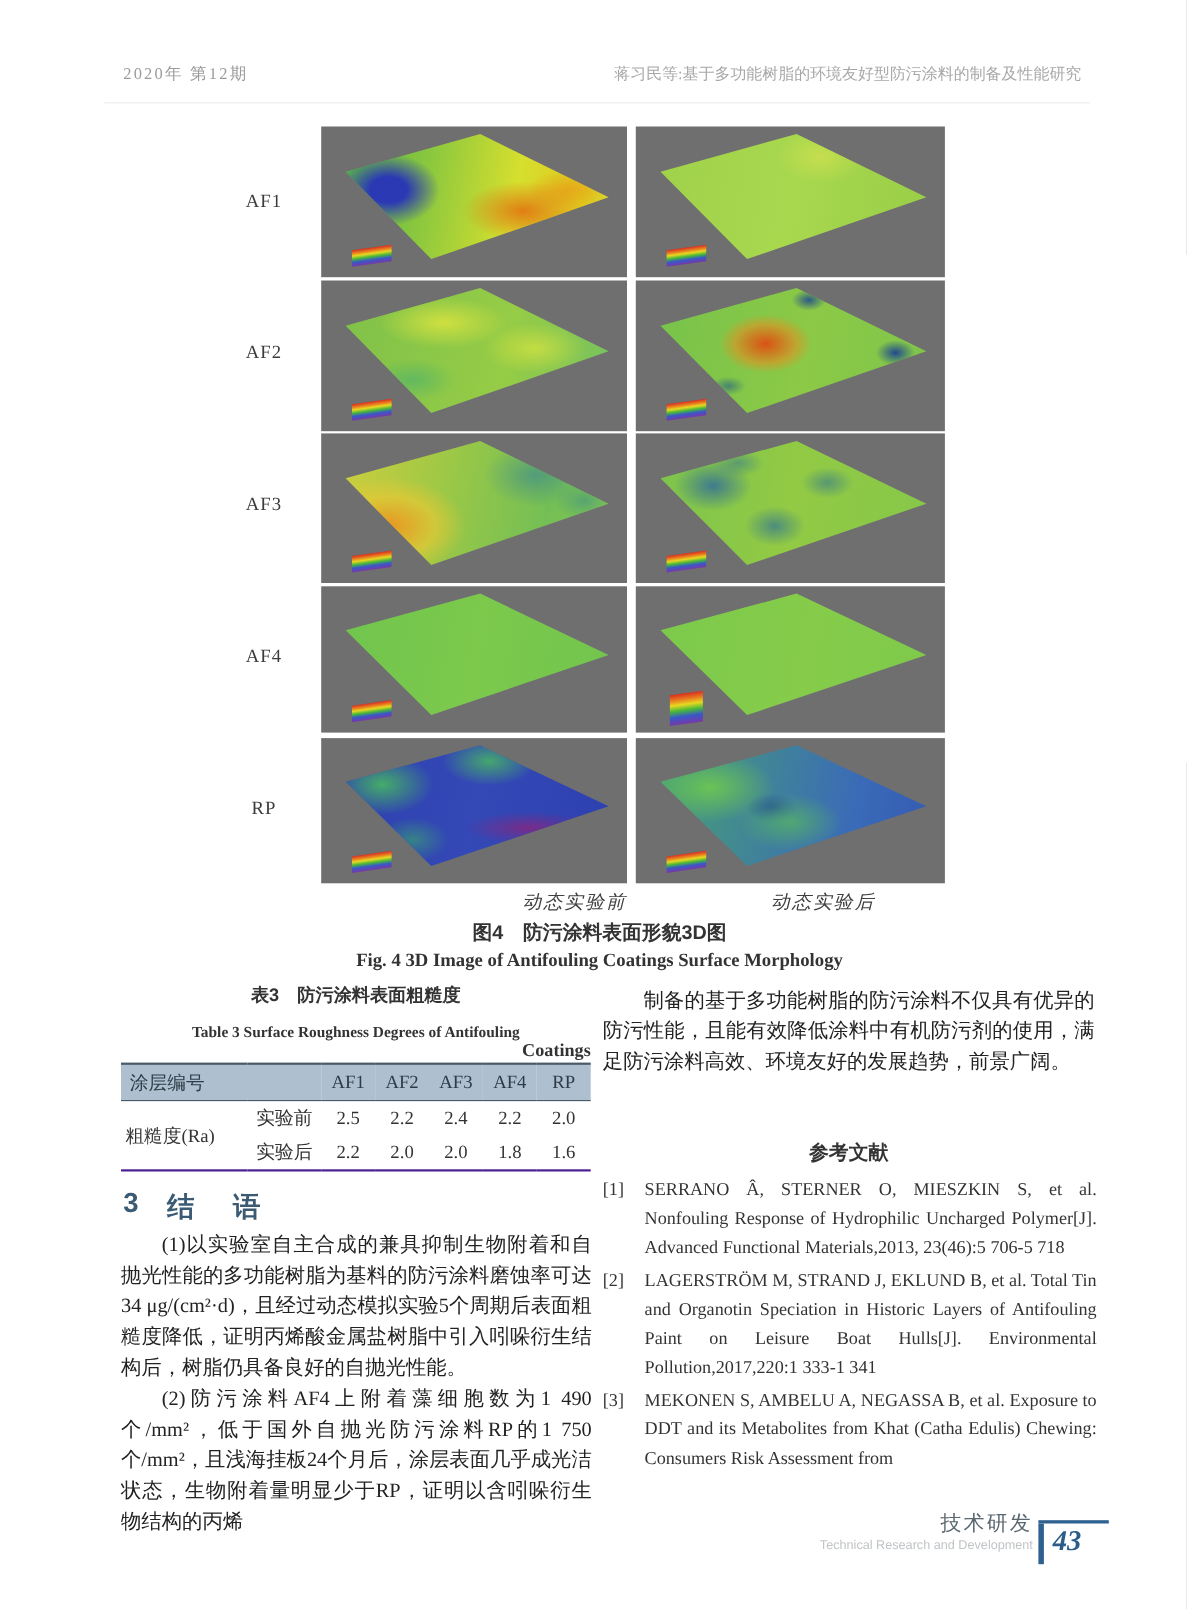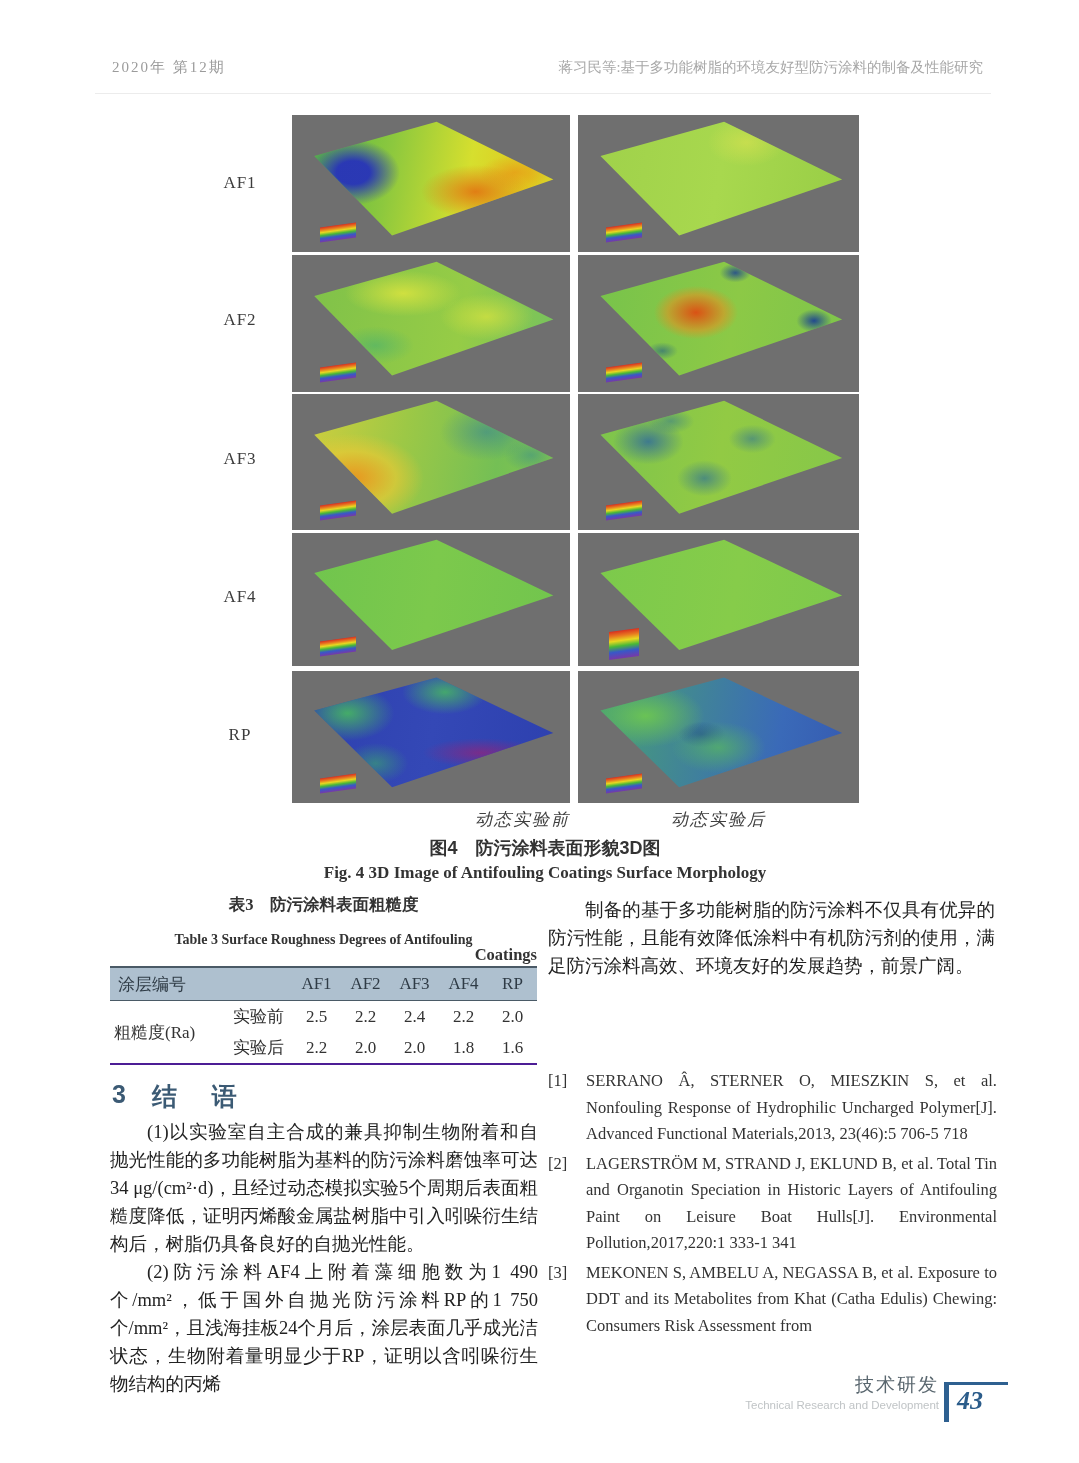--- a/index.html
+++ b/index.html
@@ -64,21 +64,21 @@
     linear-gradient(100deg,#4aa86a 0%,#3a6ab8 70%,#3457b0 100%);}
 
   
   .cap-col{position:absolute;top:808px;text-align:center;font-size:17px;color:#404040;font-style:italic;letter-spacing:2px;}
   .fig-cap-zh{position:absolute;left:95px;right:84px;top:836px;text-align:center;
               font-family:"Liberation Sans","DejaVu Sans",sans-serif;font-weight:bold;font-size:18px;color:#333;}
   .fig-cap-en{position:absolute;left:95px;right:84px;top:863px;text-align:center;font-weight:bold;font-size:17px;color:#333;}
 
   
   .tbl-title-zh{position:absolute;left:110px;width:427px;top:894px;text-align:center;
-                font-family:Liberation Serif, serif;font-weight:bold;font-size:16.5px;color:#333;}
+                font-family:Liberation Sans, sans-serif;font-weight:bold;font-size:16.5px;color:#333;}
   .tbl-title-en{position:absolute;left:110px;width:427px;top:932px;text-align:center;font-weight:bold;font-size:14px;color:#333;}
   .tbl-title-en2{position:absolute;left:110px;width:427px;top:945px;text-align:right;font-weight:bold;font-size:16.5px;color:#333;}
   table.rough{position:absolute;left:110px;top:966px;width:427px;border-collapse:collapse;
               font-size:17px;color:#2f3b46;border-top:2px solid #4a5a66;border-bottom:2px solid #4c1d95;}
   table.rough th{background:#aec0cf;font-weight:normal;height:30px;border-bottom:1.5px solid #4a5a66;}
   table.rough td{height:29px;text-align:center;color:#333;}
   .th-label{text-align:left;padding-left:8px;}
   .td-group{text-align:left !important;padding-left:4px;}
 
   
@@ -161,21 +161,21 @@
   <div class="panel p-rpb" style="left:292px;top:671px;width:278px;height:132px;">
     <div class="surface s-rpb"></div>
     <div class="cbar"></div>
   </div>
   <div class="panel p-rpa" style="left:578px;top:671px;width:281px;height:132px;">
     <div class="surface s-rpa"></div>
     <div class="cbar"></div>
   </div>
 
   <div class="cap-col" style="left:292px;width:278px;text-align:right;">动态实验前</div>
-  <div class="cap-col" style="left:578px;width:281px;">动态实验后</div>
+  <div class="cap-col" style="left:608px;width:281px;">动态实验后</div>
   <div class="fig-cap-zh">图4　防污涂料表面形貌3D图</div>
   <div class="fig-cap-en">Fig. 4   3D Image of Antifouling Coatings Surface Morphology</div>
 
   <div class="tbl-title-zh">表3　防污涂料表面粗糙度</div>
   <div class="tbl-title-en">Table 3   Surface Roughness Degrees of Antifouling</div>
   <div class="tbl-title-en2">Coatings</div>
 
   <table class="rough">
     <colgroup>
       <col style="width:115px">
@@ -223,20 +223,21 @@
   </div>
   <div class="col-left-paras">
     <p>(1)以实验室自主合成的兼具抑制生物附着和自抛光性能的多功能树脂为基料的防污涂料磨蚀率可达34 μg/(cm²·d)，且经过动态模拟实验5个周期后表面粗糙度降低，证明丙烯酸金属盐树脂中引入吲哚衍生结构后，树脂仍具备良好的自抛光性能。</p>
     <p>(2)防污涂料AF4上附着藻细胞数为1 490个/mm²，低于国外自抛光防污涂料RP的1 750 个/mm²，且浅海挂板24个月后，涂层表面几乎成光洁状态，生物附着量明显少于RP，证明以含吲哚衍生物结构的丙烯</p>
   </div>
 
   <div class="col-right-paras">
     <p class="ind">制备的基于多功能树脂的防污涂料不仅具有优异的防污性能，且能有效降低涂料中有机防污剂的使用，满足防污涂料高效、环境友好的发展趋势，前景广阔。</p>
   </div>
 
+  <div class="refs-title">参考文献</div>
   <div class="refs">
     <div class="ref">
       <span class="num">[1]</span>
       <span class="txt">SERRANO Â, STERNER O, MIESZKIN S, et al. Nonfouling Response of Hydrophilic Uncharged Polymer[J]. Advanced Functional Materials,2013, 23(46):5 706-5 718</span>
     </div>
     <div class="ref">
       <span class="num">[2]</span>
       <span class="txt">LAGERSTRÖM M, STRAND J, EKLUND B, et al. Total Tin and Organotin Speciation in Historic Layers of Antifouling Paint on Leisure Boat Hulls[J]. Environmental Pollution,2017,220:1 333-1 341</span>
     </div>
     <div class="ref">

